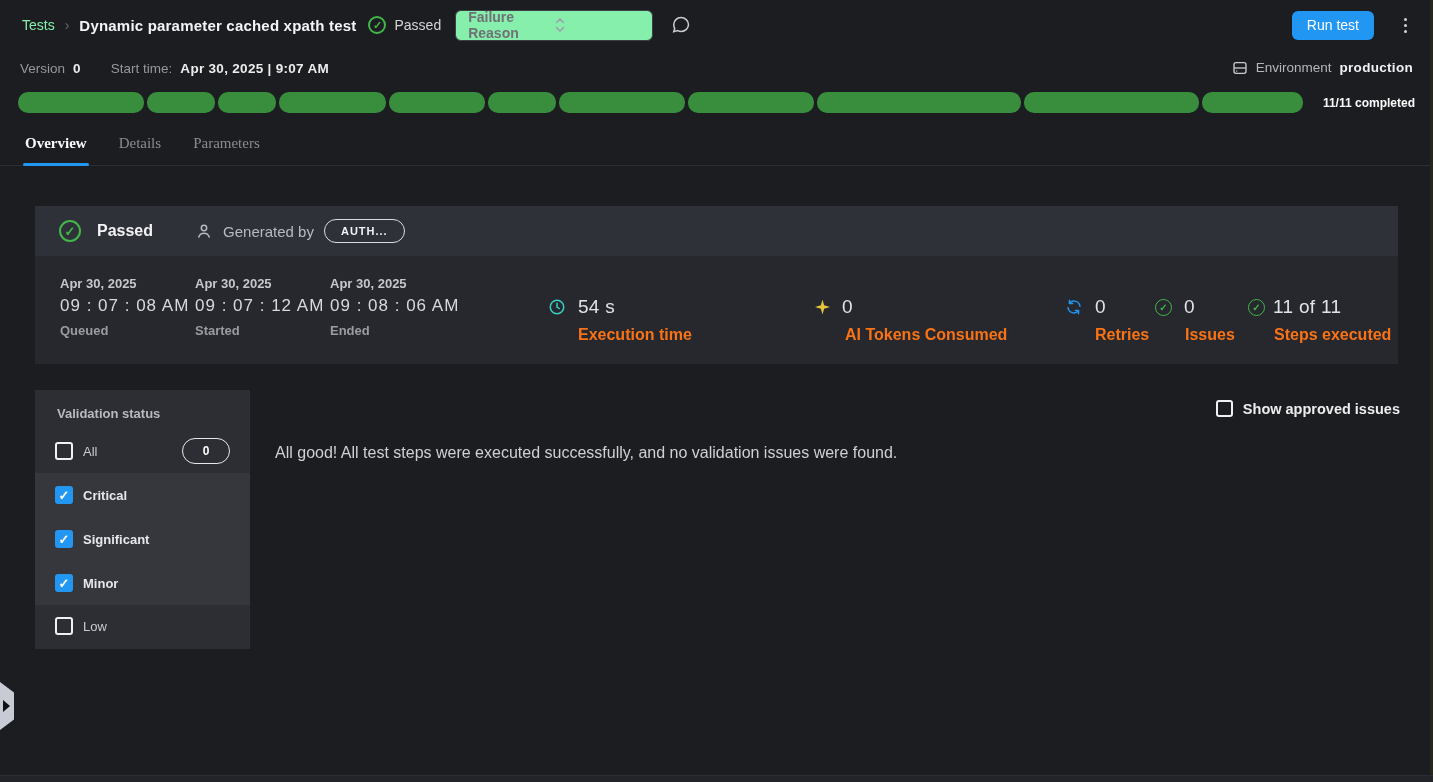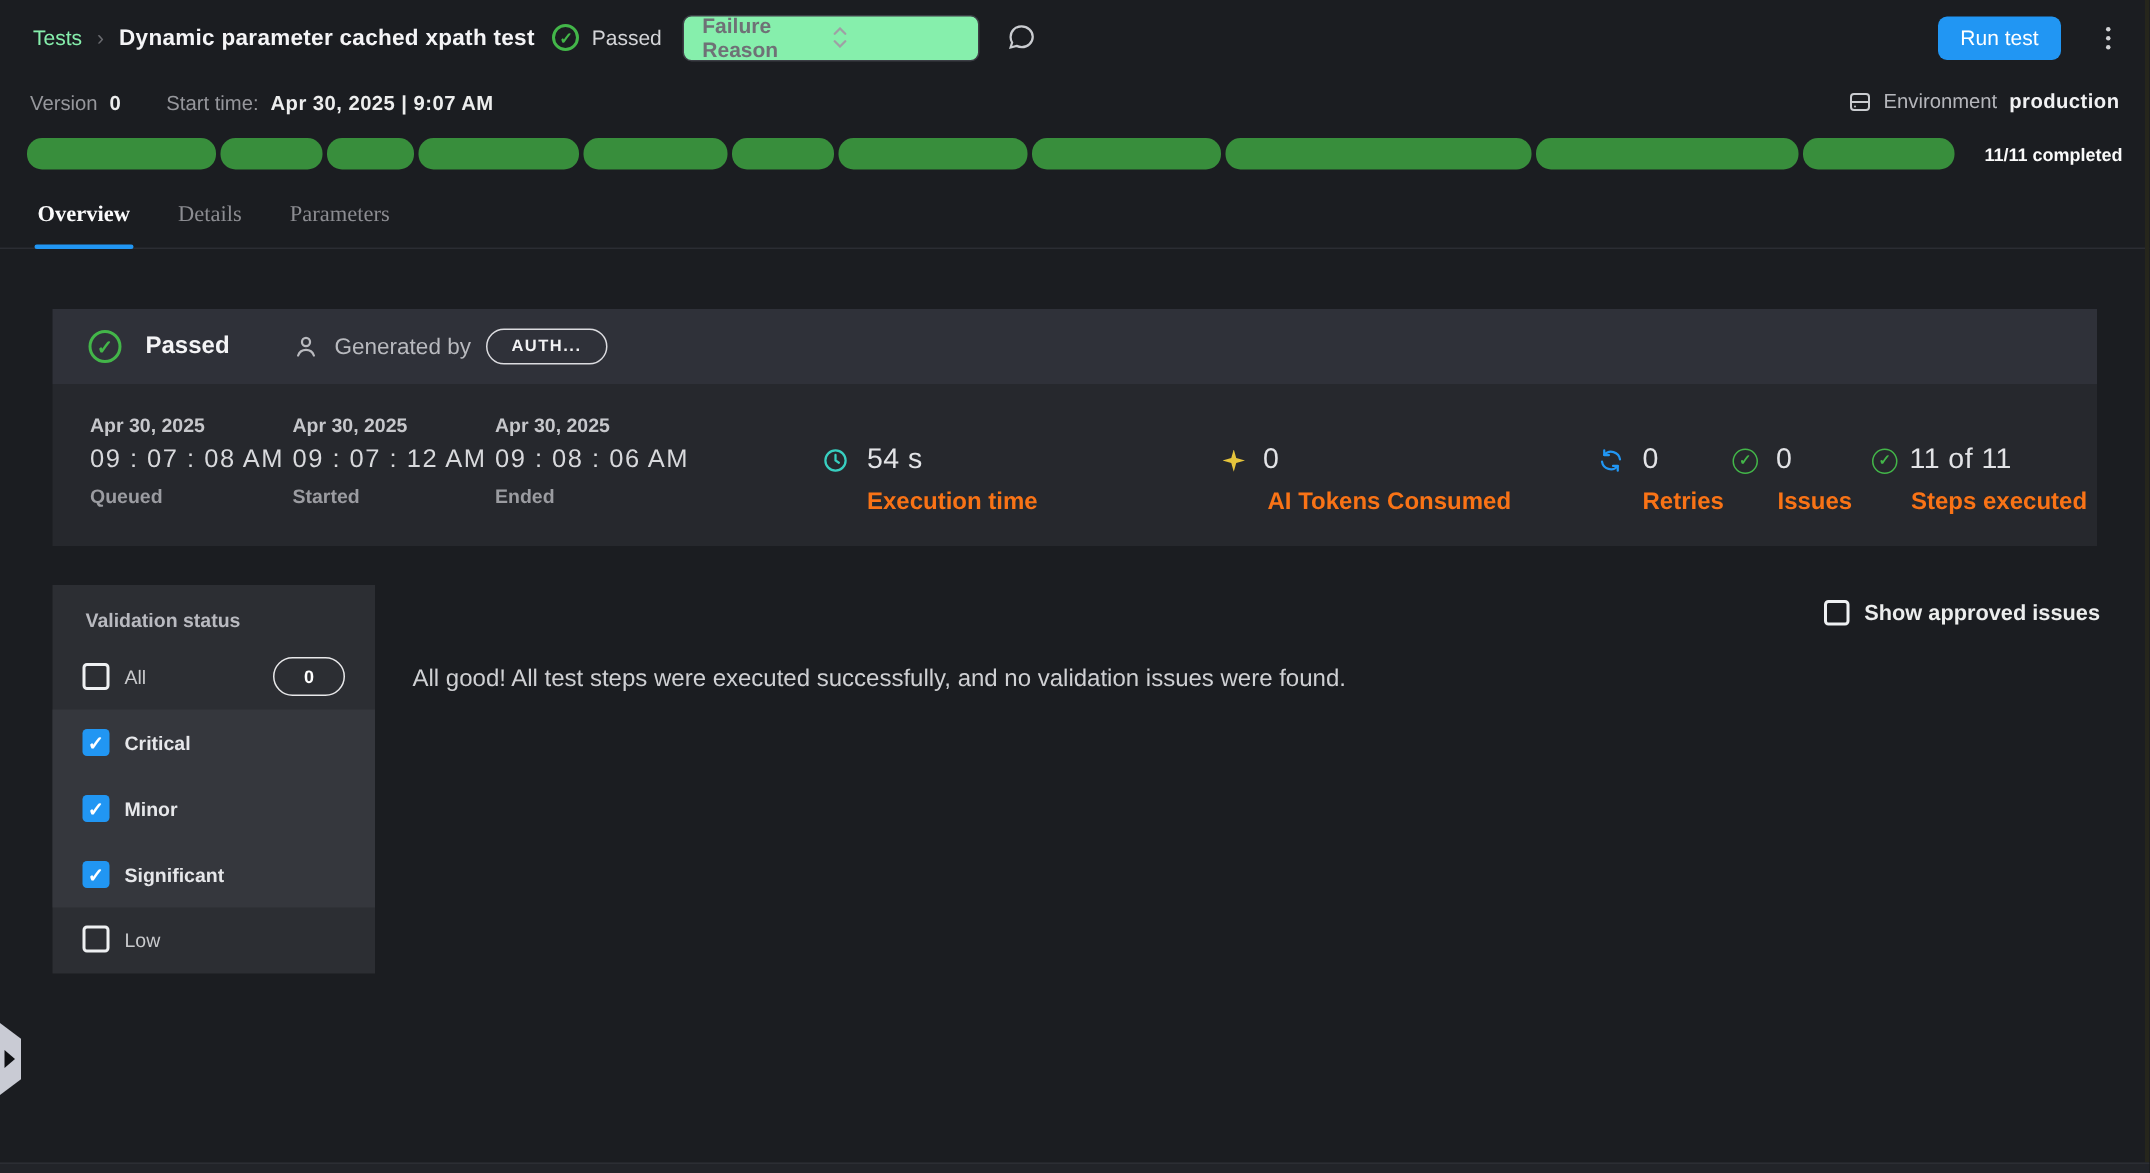--- a/index.html
+++ b/index.html
@@ -303,25 +303,25 @@
       <span class="count-pill">0</span>
     </div>
 
     <div class="v-group">
       <div class="v-row">
         <span class="cb" data-checked="true"></span>
         <span class="v-label v-label-b">Critical</span>
       </div>
       <div class="v-row">
         <span class="cb" data-checked="true"></span>
-        <span class="v-label v-label-b">Minor</span>
+        <span class="v-label v-label-b">Significant</span>
       </div>
       <div class="v-row">
         <span class="cb" data-checked="true"></span>
-        <span class="v-label v-label-b">Significant</span>
+        <span class="v-label v-label-b">Minor</span>
       </div>
     </div>
 
     <div class="v-row v-row-low">
       <span class="cb" data-checked="false"></span>
       <span class="v-label">Low</span>
     </div>
   </div>
 
   <div class="approved-row">

